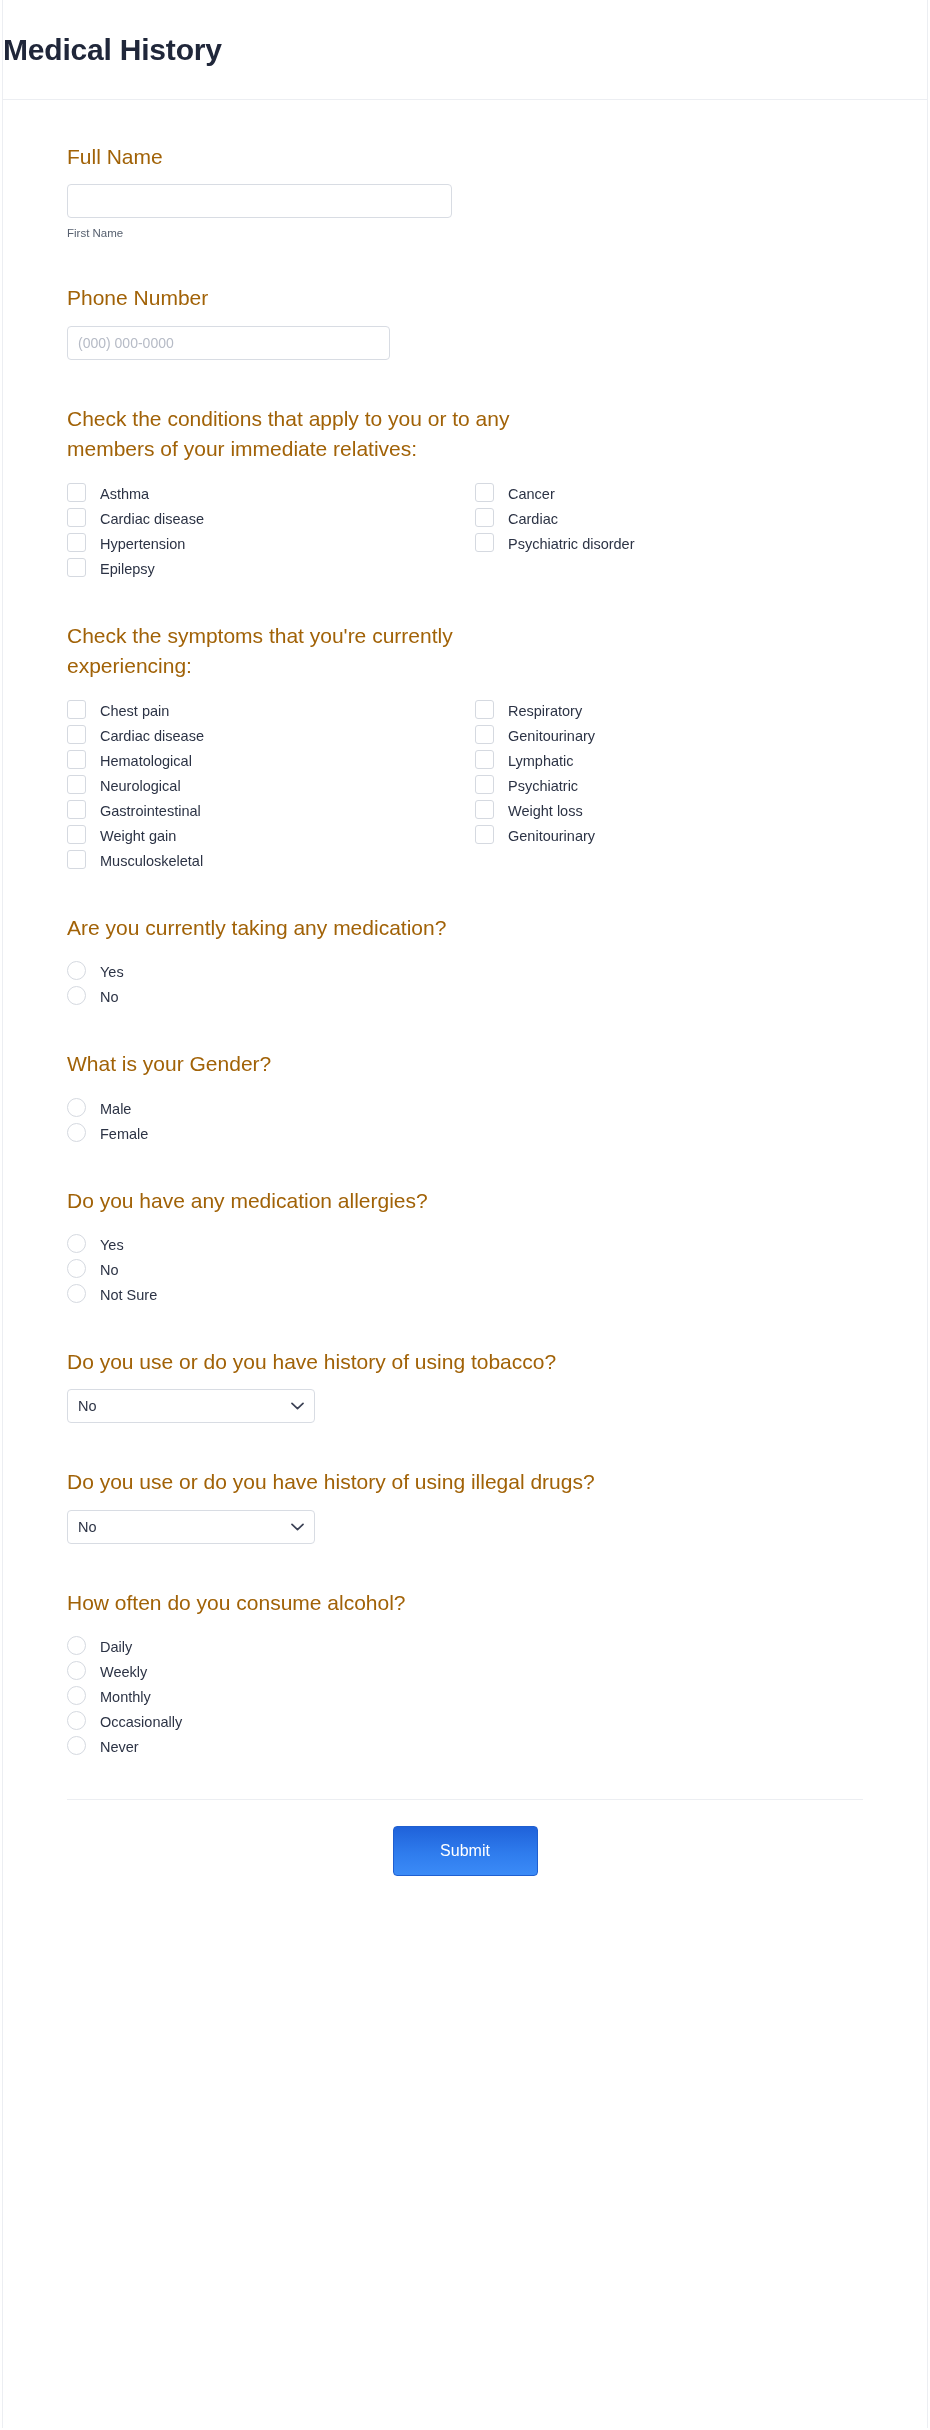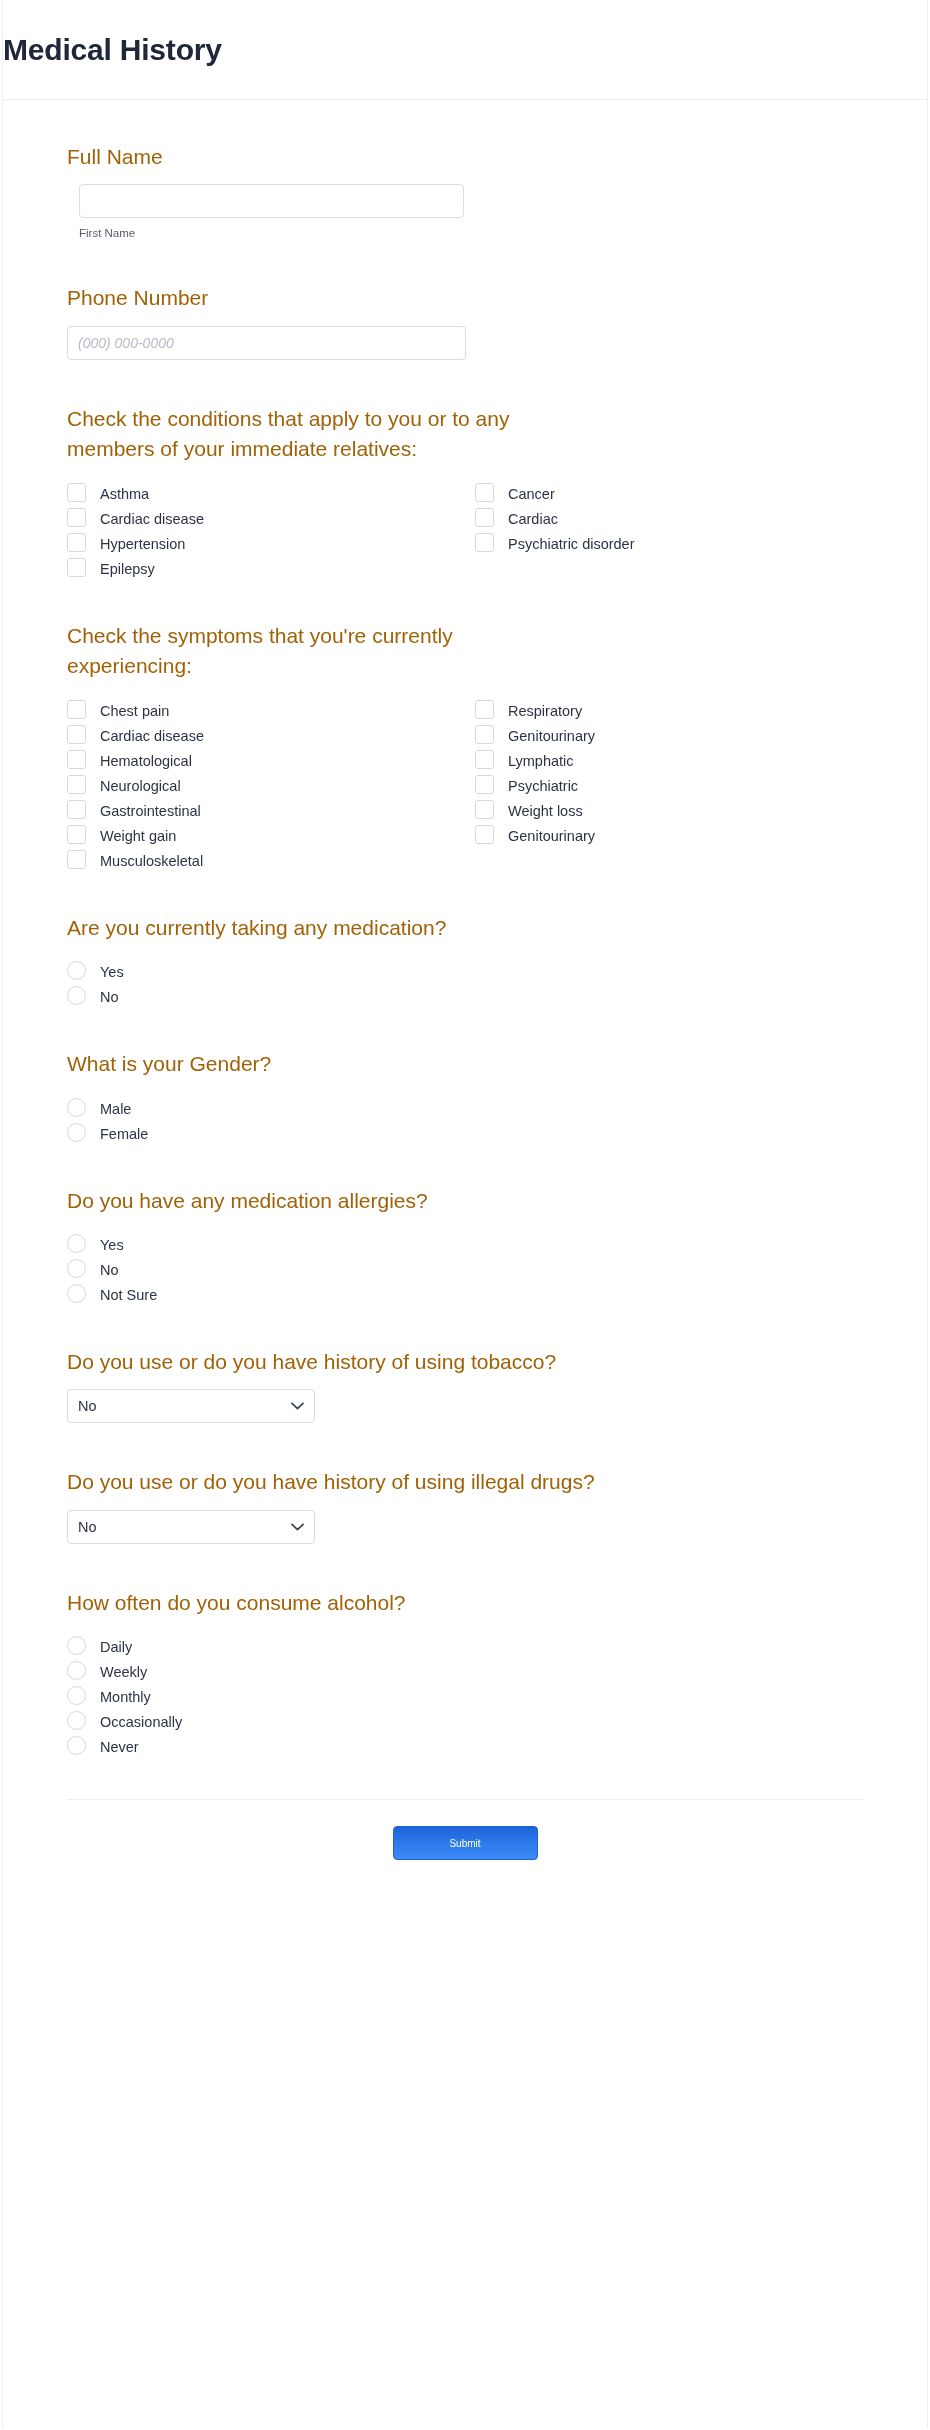--- a/index.html
+++ b/index.html
@@ -59,21 +59,20 @@
     display: block;
   }
   .field-label.wide {
     max-width: 500px;
   }
 
   
   .name-row {
     display: flex;
     gap: 40px;
-    margin-left: 12px;
   }
   .name-col {
     width: 385px;
   }
   .text-input {
     width: 100%;
     height: 34px;
     border: 1px solid #d8dce3;
     border-radius: 4px;
     background: #fff;
@@ -88,22 +87,21 @@
     color: #b6bbc6;
   }
   .sub-label {
     display: block;
     font-size: 11.5px;
     color: #57606f;
     margin-top: 9px;
   }
 
   .phone-input {
-    width: 399px;
-    font-style: italic;
+    width: 323px;
   }
 
   
   .option-grid {
     display: grid;
     grid-template-columns: 408px auto;
     column-gap: 0px;
     row-gap: 0px;
   }
   .option-grid .col {
@@ -179,27 +177,27 @@
   
   .form-footer {
     border-top: 1px solid #eceef2;
     margin-top: 10px;
     padding: 26px 0 0 0;
     display: flex;
     justify-content: center;
   }
   .submit-button {
     width: 145px;
-    height: 34px;
+    height: 50px;
     border: 1px solid #1f5fd0;
     border-radius: 4px;
     background: linear-gradient(180deg, #1f62da 0%, #2f7ced 55%, #3b8bf7 100%);
     color: #ffffff;
     font-family: "Liberation Sans", sans-serif;
-    font-size: 10px;
+    font-size: 16px;
     cursor: pointer;
     display: flex;
     align-items: center;
     justify-content: center;
   }
 </style>
 </head>
 <body>
 
 <div class="form-card">

